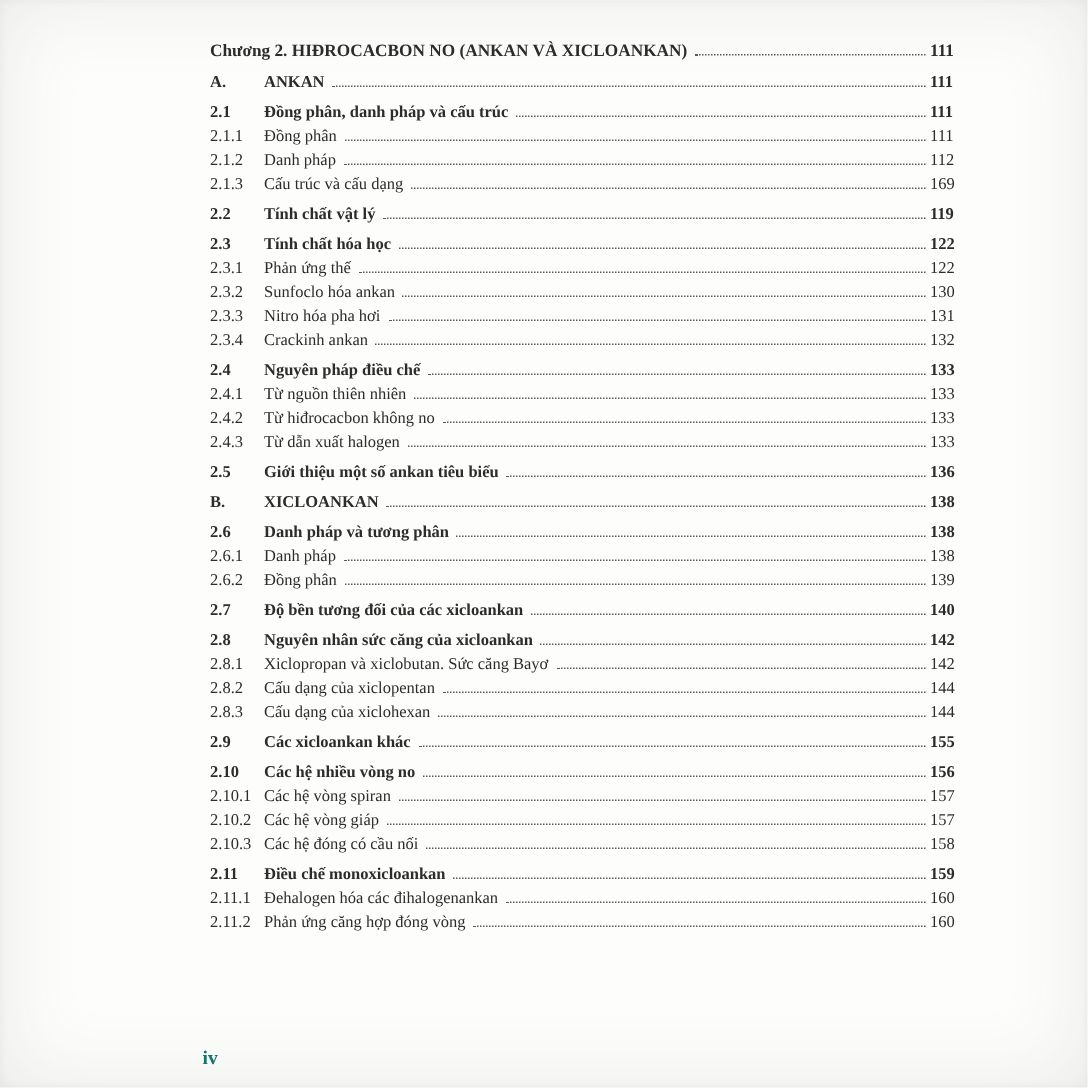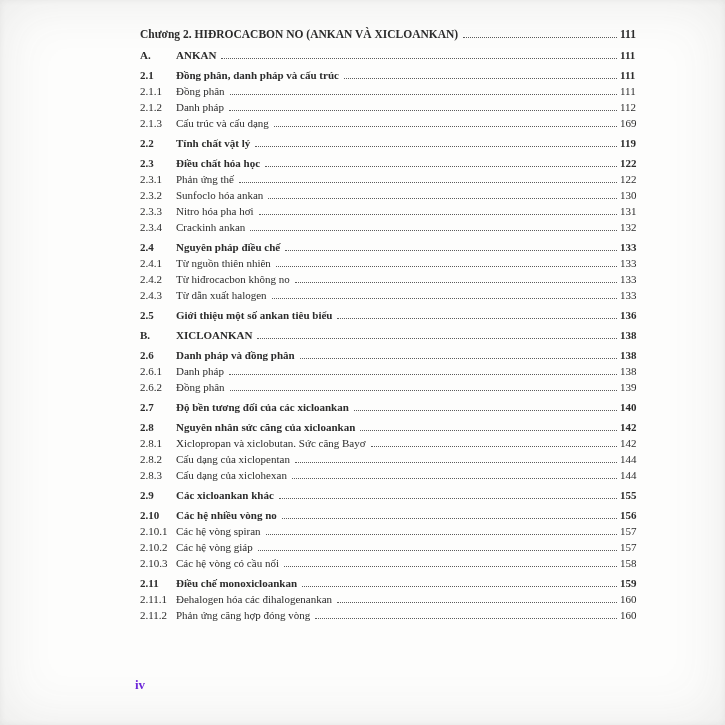--- a/index.html
+++ b/index.html
@@ -44,23 +44,23 @@
     min-width: 12px;
   }
   .pagenum {
     flex: 0 0 auto;
     text-align: left;
     min-width: 20px;
   }
   .footer {
     position: absolute;
     left: 135px;
-    bottom: 32px;
+    bottom: 12px;
     font-size: 13px;
-    color: #6d28d9;
+    color: #0f766e;
     font-weight: bold;
   }
 </style>
 </head>
 <body>
 
 <div class="page">
 
   <div class="row chapter">
     <span class="title">Chương 2. HIĐROCACBON NO (ANKAN VÀ XICLOANKAN)</span>
@@ -100,21 +100,21 @@
         <span class="pagenum">169</span>
       </div>
       <div class="row bold section">
         <span class="num">2.2</span>
         <span class="title">Tính chất vật lý</span>
         <span class="leader"></span>
         <span class="pagenum">119</span>
       </div>
       <div class="row bold section">
         <span class="num">2.3</span>
-        <span class="title">Điều chất hóa học</span>
+        <span class="title">Tính chất hóa học</span>
         <span class="leader"></span>
         <span class="pagenum">122</span>
       </div>
       <div class="row">
         <span class="num">2.3.1</span>
         <span class="title">Phản ứng thế</span>
         <span class="leader"></span>
         <span class="pagenum">122</span>
       </div>
       <div class="row">
@@ -166,21 +166,21 @@
         <span class="pagenum">136</span>
       </div>
       <div class="row bold section">
         <span class="num">B.</span>
         <span class="title">XICLOANKAN</span>
         <span class="leader"></span>
         <span class="pagenum">138</span>
       </div>
       <div class="row bold section">
         <span class="num">2.6</span>
-        <span class="title">Danh pháp và đồng phân</span>
+        <span class="title">Danh pháp và tương phân</span>
         <span class="leader"></span>
         <span class="pagenum">138</span>
       </div>
       <div class="row">
         <span class="num">2.6.1</span>
         <span class="title">Danh pháp</span>
         <span class="leader"></span>
         <span class="pagenum">138</span>
       </div>
       <div class="row">
@@ -238,21 +238,21 @@
         <span class="pagenum">157</span>
       </div>
       <div class="row">
         <span class="num">2.10.2</span>
         <span class="title">Các hệ vòng giáp</span>
         <span class="leader"></span>
         <span class="pagenum">157</span>
       </div>
       <div class="row">
         <span class="num">2.10.3</span>
-        <span class="title">Các hệ vòng có cầu nối</span>
+        <span class="title">Các hệ đóng có cầu nối</span>
         <span class="leader"></span>
         <span class="pagenum">158</span>
       </div>
       <div class="row bold section">
         <span class="num">2.11</span>
         <span class="title">Điều chế monoxicloankan</span>
         <span class="leader"></span>
         <span class="pagenum">159</span>
       </div>
       <div class="row">

